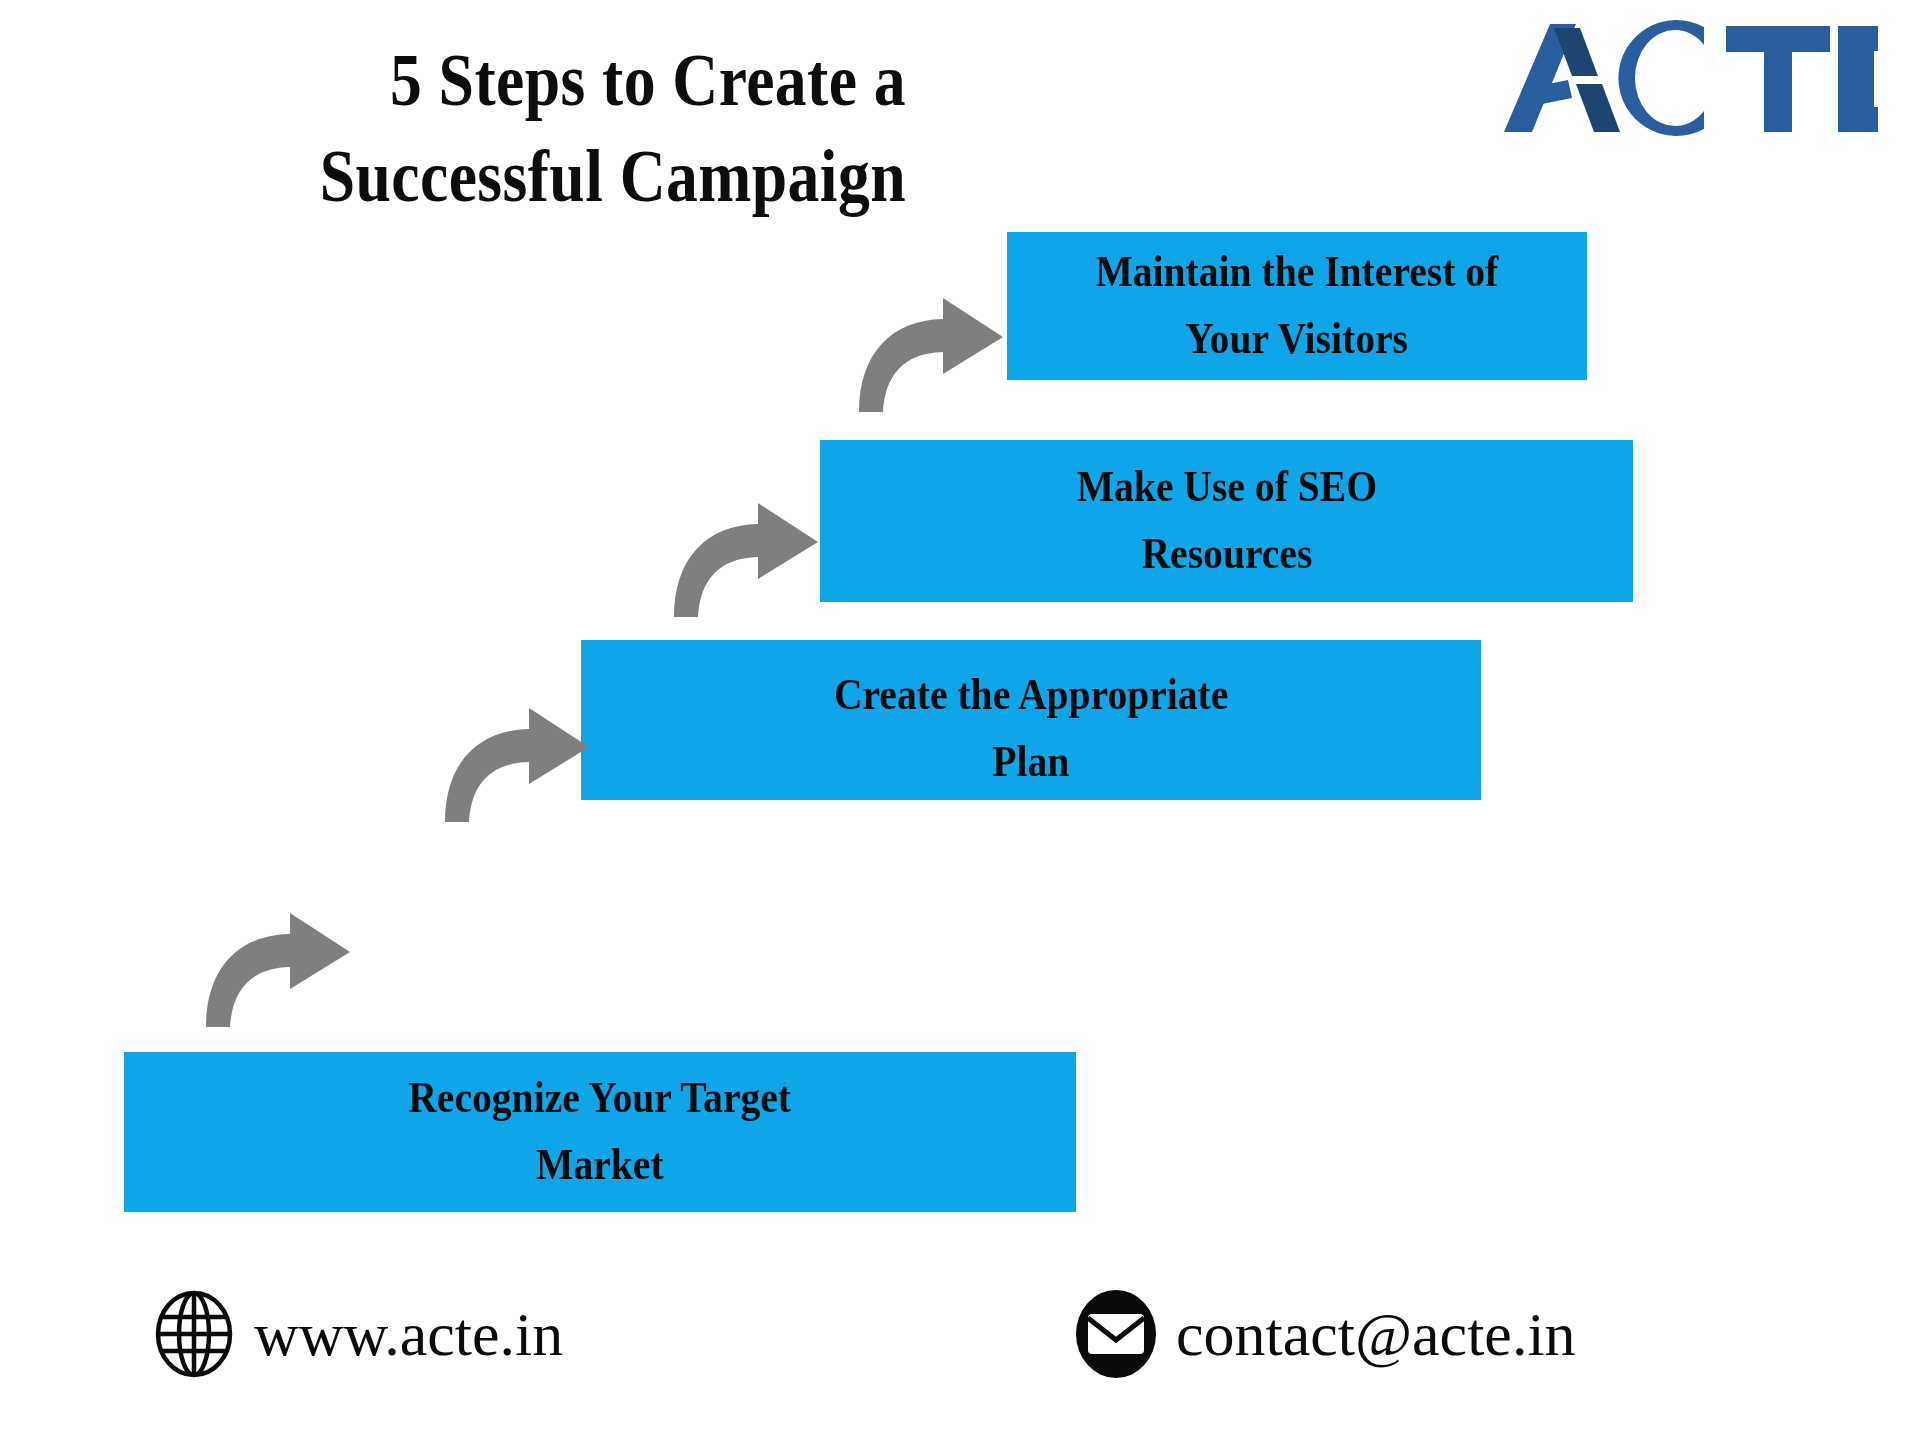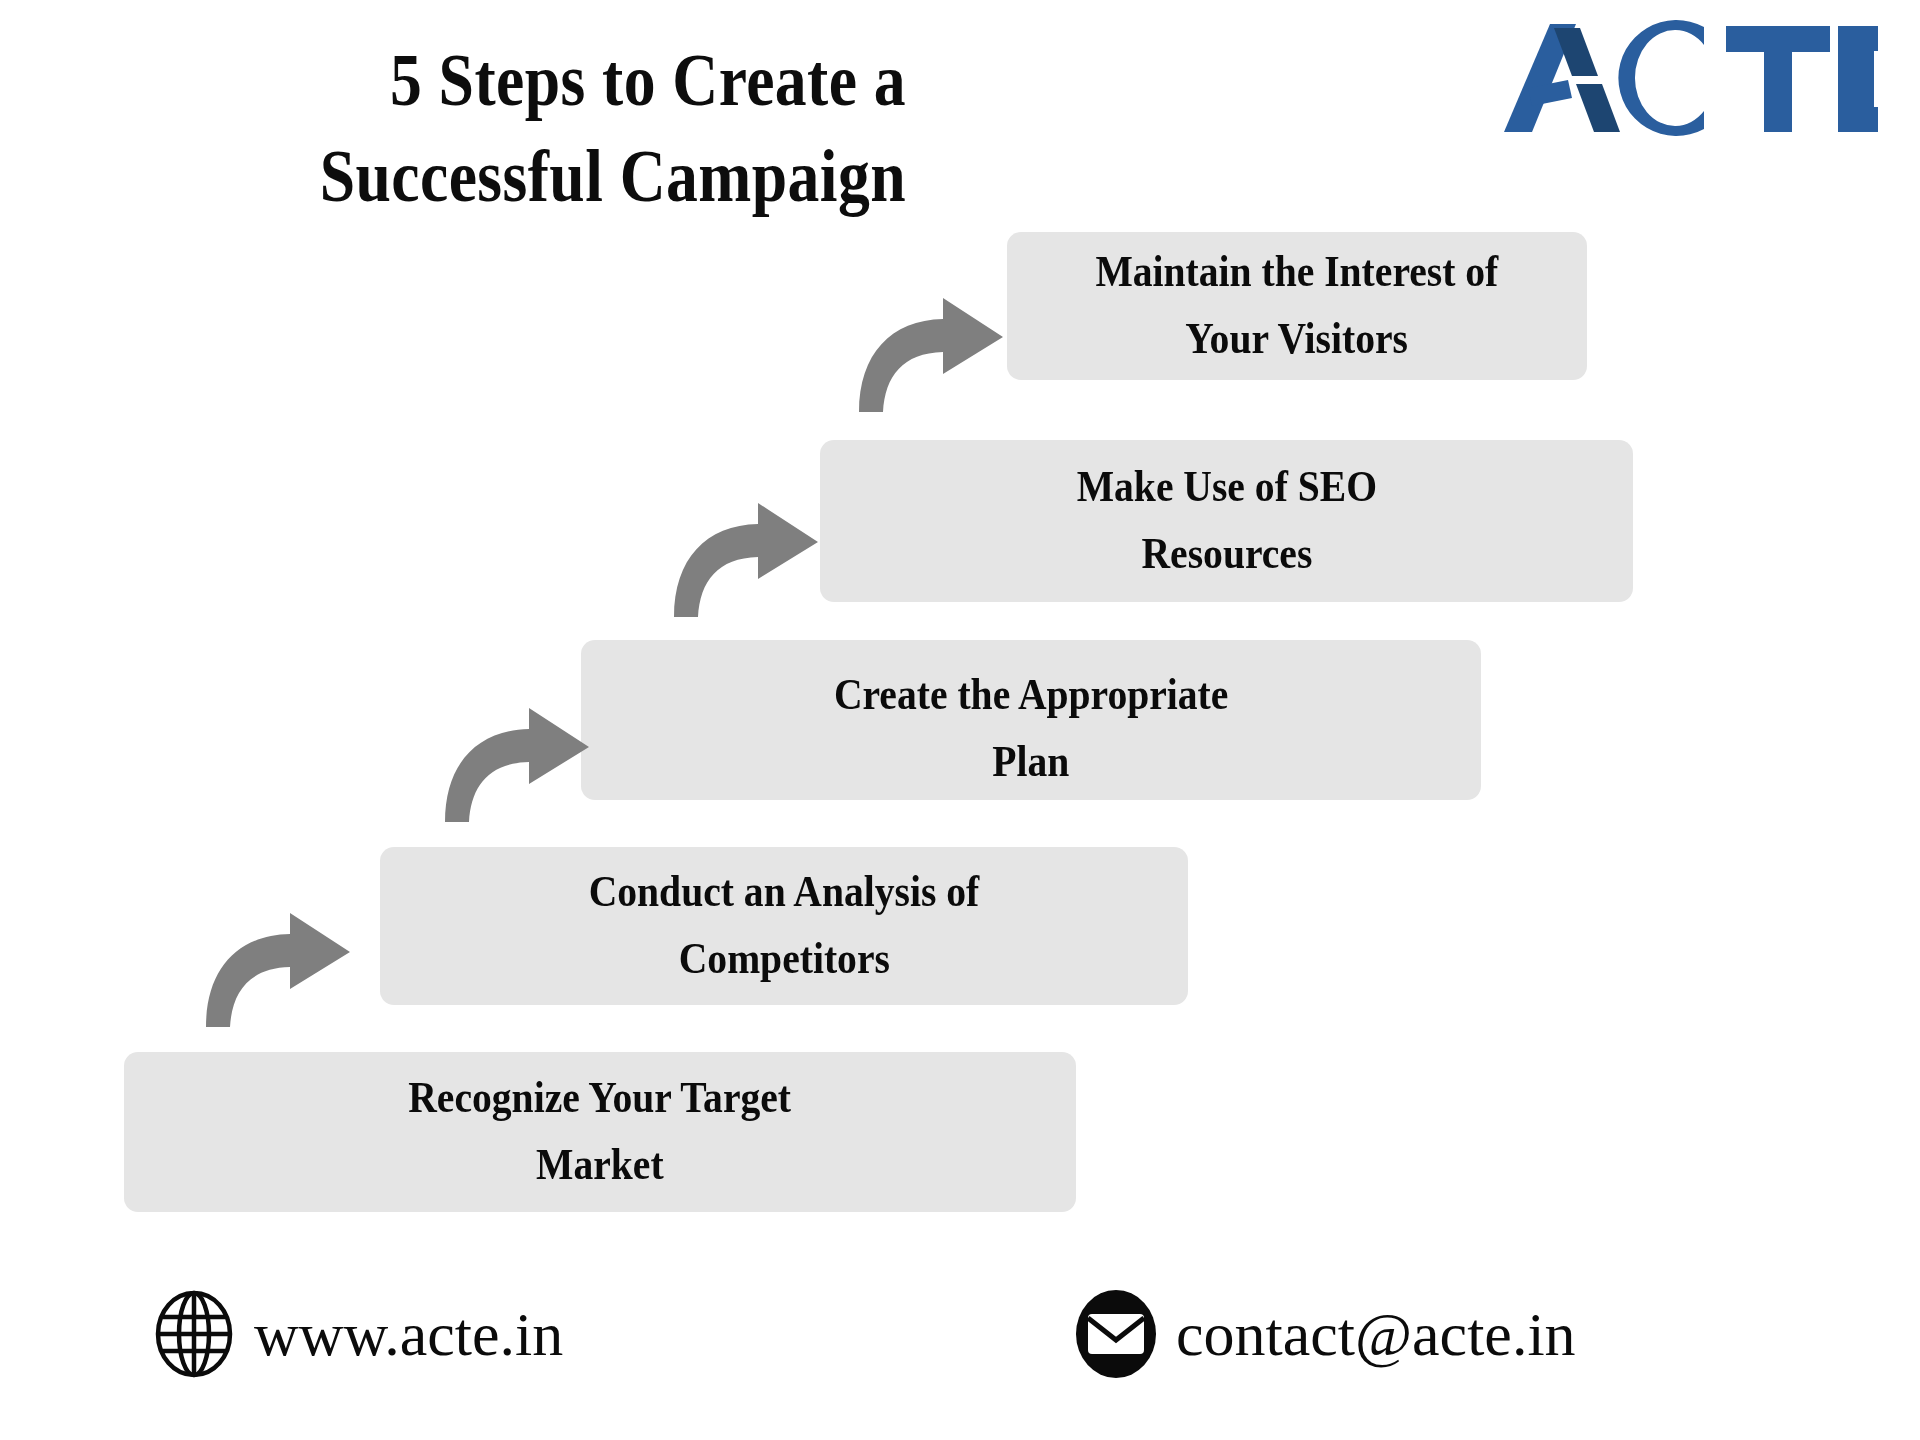--- a/index.html
+++ b/index.html
@@ -45,28 +45,27 @@
     right: 42px;
     top: 14px;
     width: 380px;
     height: 130px;
   }
   #acte-logo svg { display: block; width: 100%; height: 100%; }
 
   
   .step-box {
     position: absolute;
-    background: #e5e5e5;
+    background: #0ea5e9;
     display: flex;
     flex-direction: column;
     align-items: center;
     justify-content: center;
     box-sizing: border-box;
     padding: 4px 14px;
-    border-radius: 14px;
   }
   .step-line {
     font-family: "Liberation Serif", "DejaVu Serif", serif;
     font-weight: 700;
     font-size: 44px;
     line-height: 1.52;
     color: #0b0b0b;
     text-align: center;
     white-space: nowrap;
     transform: scaleX(0.90);
@@ -157,24 +156,20 @@
   <div class="step-box" id="step-4">
     <div class="step-line">Make Use of SEO</div>
     <div class="step-line">Resources</div>
   </div>
 
   <div class="step-box" id="step-3">
     <div class="step-line">Create the Appropriate</div>
     <div class="step-line">Plan</div>
   </div>
 
-  <div class="step-box" id="step-2">
-    <div class="step-line">Conduct an Analysis of</div>
-    <div class="step-line">Competitors</div>
-  </div>
 
   <div class="step-box" id="step-1">
     <div class="step-line">Recognize Your Target</div>
     <div class="step-line">Market</div>
   </div>
 
   <div class="arrow" id="arrow-1">
     <svg viewBox="0 0 160 125" xmlns="http://www.w3.org/2000/svg">
       <path d="M8,122 C8,64 40,30 92,29 L92,8 L152,47 L92,84 L92,62 C52,63 34,86 32,122 Z" fill="#7f7f7f"></path>
     </svg>

